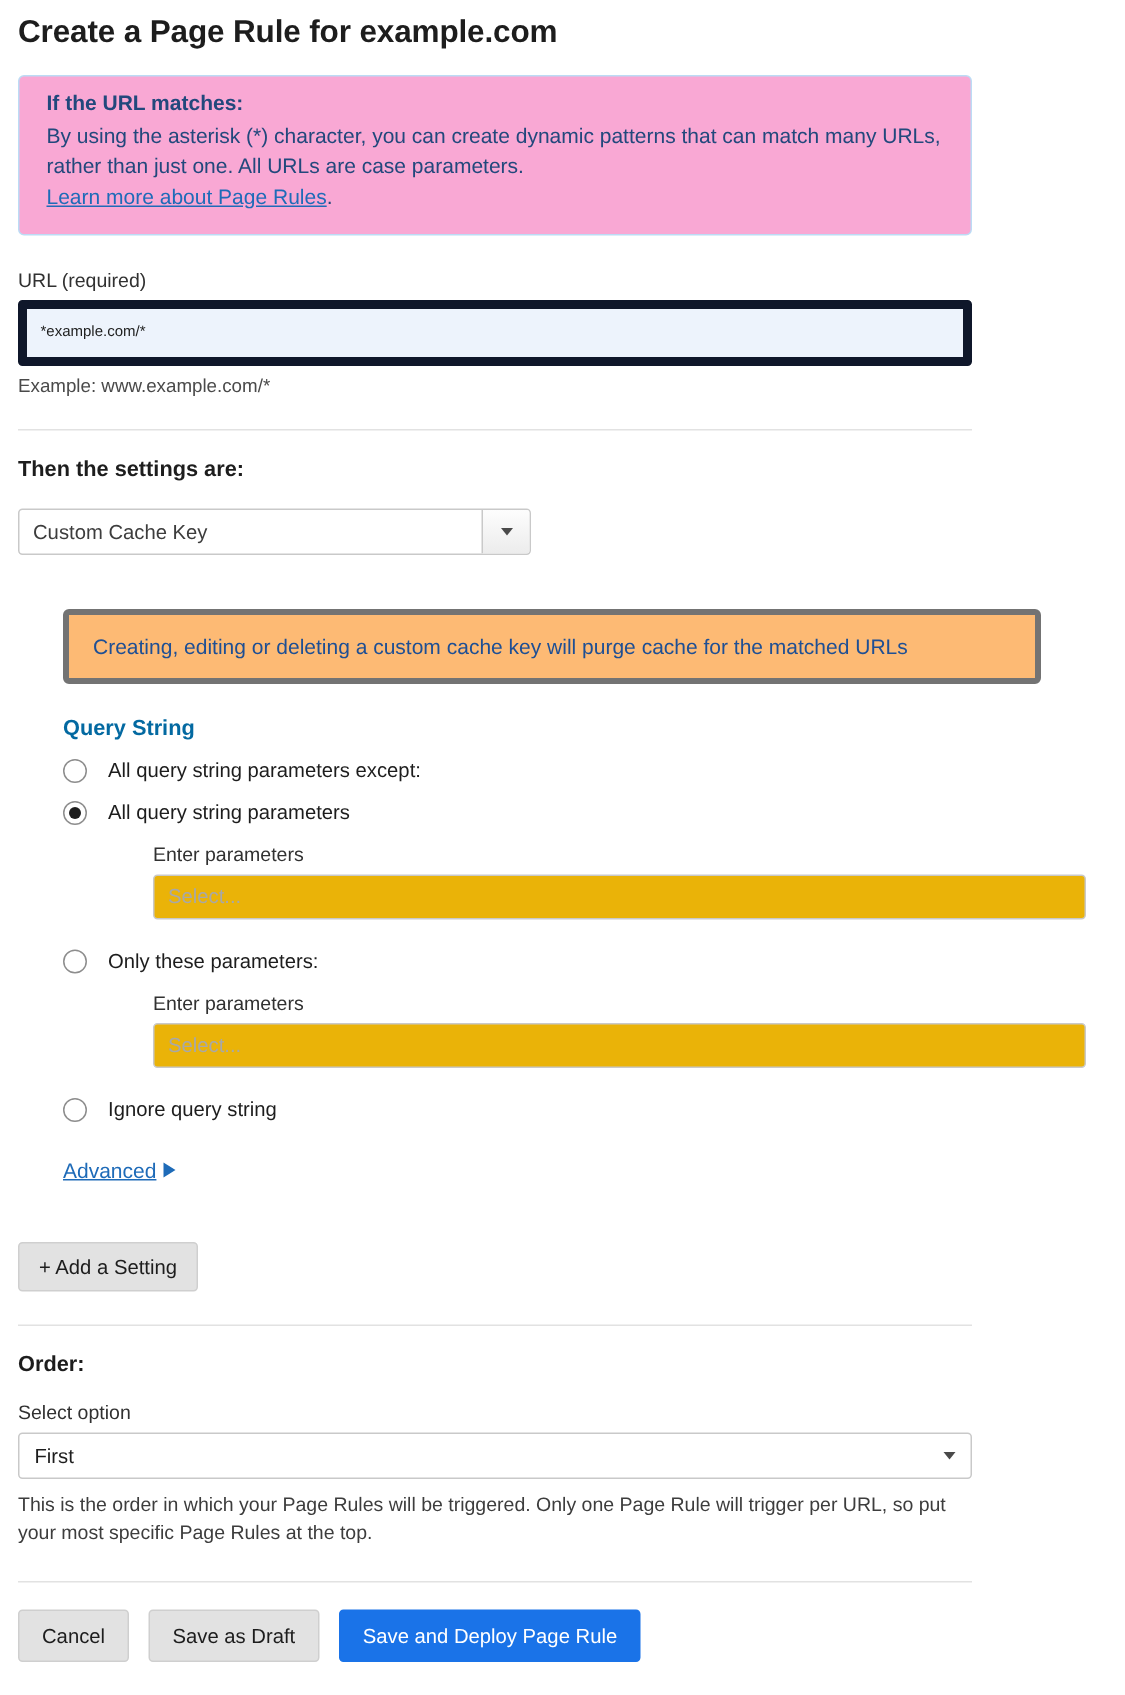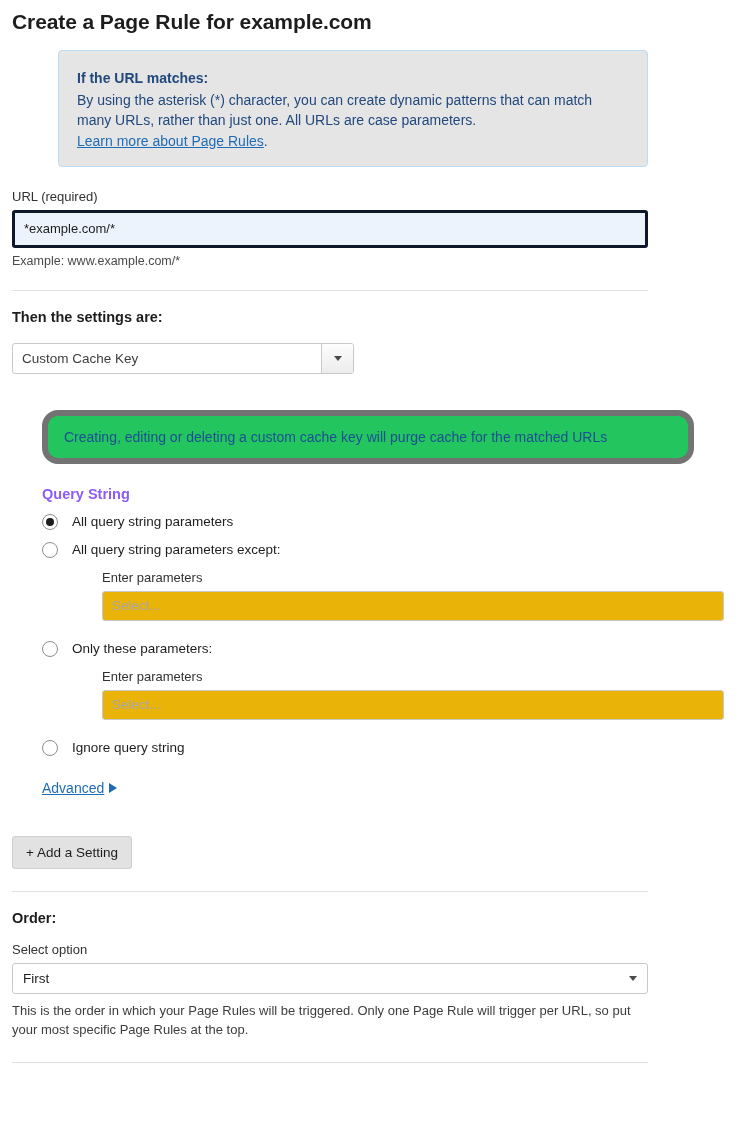--- a/index.html
+++ b/index.html
@@ -21,26 +21,25 @@
   }
   .page-title {
     font-size: 21px;
     font-weight: bold;
     color: #1d1d1d;
     margin: 10px 0 16px 0;
     letter-spacing: -0.1px;
   }
   
   .info-box {
-    background: #e5e5e5;
+    background: #f9a8d4;
     border: 1px solid #bcdcf5;
     border-radius: 4px;
-    padding: 19px 18px 15px 18px;
+    padding: 9px 18px 15px 18px;
     margin-bottom: 22px;
-    margin-left: 46px;
   }
   .info-box .title {
     font-weight: bold;
     color: #22487c;
     font-size: 14px;
     margin-bottom: 4px;
   }
   .info-box .body {
     color: #22487c;
     font-size: 14px;
@@ -51,25 +50,25 @@
     text-decoration: underline;
   }
   .field-label {
     font-size: 13px;
     color: #313131;
     margin-bottom: 6px;
   }
   .url-input {
     width: 100%;
     height: 32px;
-    border: 3px solid #0f172a;
+    border: 6px solid #0f172a;
     background: #edf3fc;
     border-radius: 3px;
     padding: 16px 9px;
-    font-size: 13px;
+    font-size: 10px;
     color: #1d1d1d;
     font-family: "Liberation Sans", sans-serif;
     outline: none;
   }
   .help-text {
     font-size: 12.5px;
     color: #4a4a4a;
     margin-top: 6px;
   }
   .divider {
@@ -114,33 +113,33 @@
     width: 0; height: 0;
     border-left: 4.5px solid transparent;
     border-right: 4.5px solid transparent;
     border-top: 5px solid #4a4a4a;
   }
   
   .setting-panel {
     margin: 36px 0 0 30px;
   }
   .purge-note {
-    border: 6px solid #737373;
-    background: #22c55e;
-    border-radius: 16px;
+    border: 4px solid #737373;
+    background: #fdba74;
+    border-radius: 4px;
     color: #1e4f94;
     font-size: 14px;
     padding: 13px 16px;
     width: 652px;
   }
   .qs-title {
     font-weight: bold;
     font-size: 14.5px;
     margin: 22px 0 12px 0;
-    color: #8b5cf6;
+    color: #0369a1;
   }
   .radio-row {
     display: flex;
     align-items: center;
     margin: 0 0 12px 0;
   }
   .radio {
     width: 16px; height: 16px;
     border-radius: 50%;
     border: 1px solid #8d8d8d;
@@ -287,27 +286,27 @@
     </div>
   </div>
 
   <div class="setting-panel">
 
     <div class="purge-note">Creating, editing or deleting a custom cache key will purge cache for the matched URLs</div>
 
     <div class="qs-title">Query String</div>
 
     <div class="radio-row">
+      <span class="radio"></span>
+      <span class="radio-label">All query string parameters except:</span>
+    </div>
+
+    <div class="radio-row">
       <span class="radio checked"></span>
       <span class="radio-label">All query string parameters</span>
-    </div>
-
-    <div class="radio-row">
-      <span class="radio"></span>
-      <span class="radio-label">All query string parameters except:</span>
     </div>
     <div class="sub-block">
       <div class="sub-label">Enter parameters</div>
       <input class="param-input" type="text" placeholder="Select..." style="">
     </div>
 
     <div class="radio-row">
       <span class="radio"></span>
       <span class="radio-label">Only these parameters:</span>
     </div>
@@ -335,14 +334,19 @@
   <div class="order-title">Order:</div>
   <div class="field-label">Select option</div>
   <div class="order-select">
     <span>First</span>
     <span class="caret-down"></span>
   </div>
   <div class="order-help">This is the order in which your Page Rules will be triggered. Only one Page Rule will trigger per URL, so put your most specific Page Rules at the top.</div>
 
   <hr class="divider">
 
+  <div class="footer">
+    <button class="btn">Cancel</button>
+    <button class="btn">Save as Draft</button>
+    <button class="btn btn-primary">Save and Deploy Page Rule</button>
+  </div>
 
 </div>
 
 </body></html>

